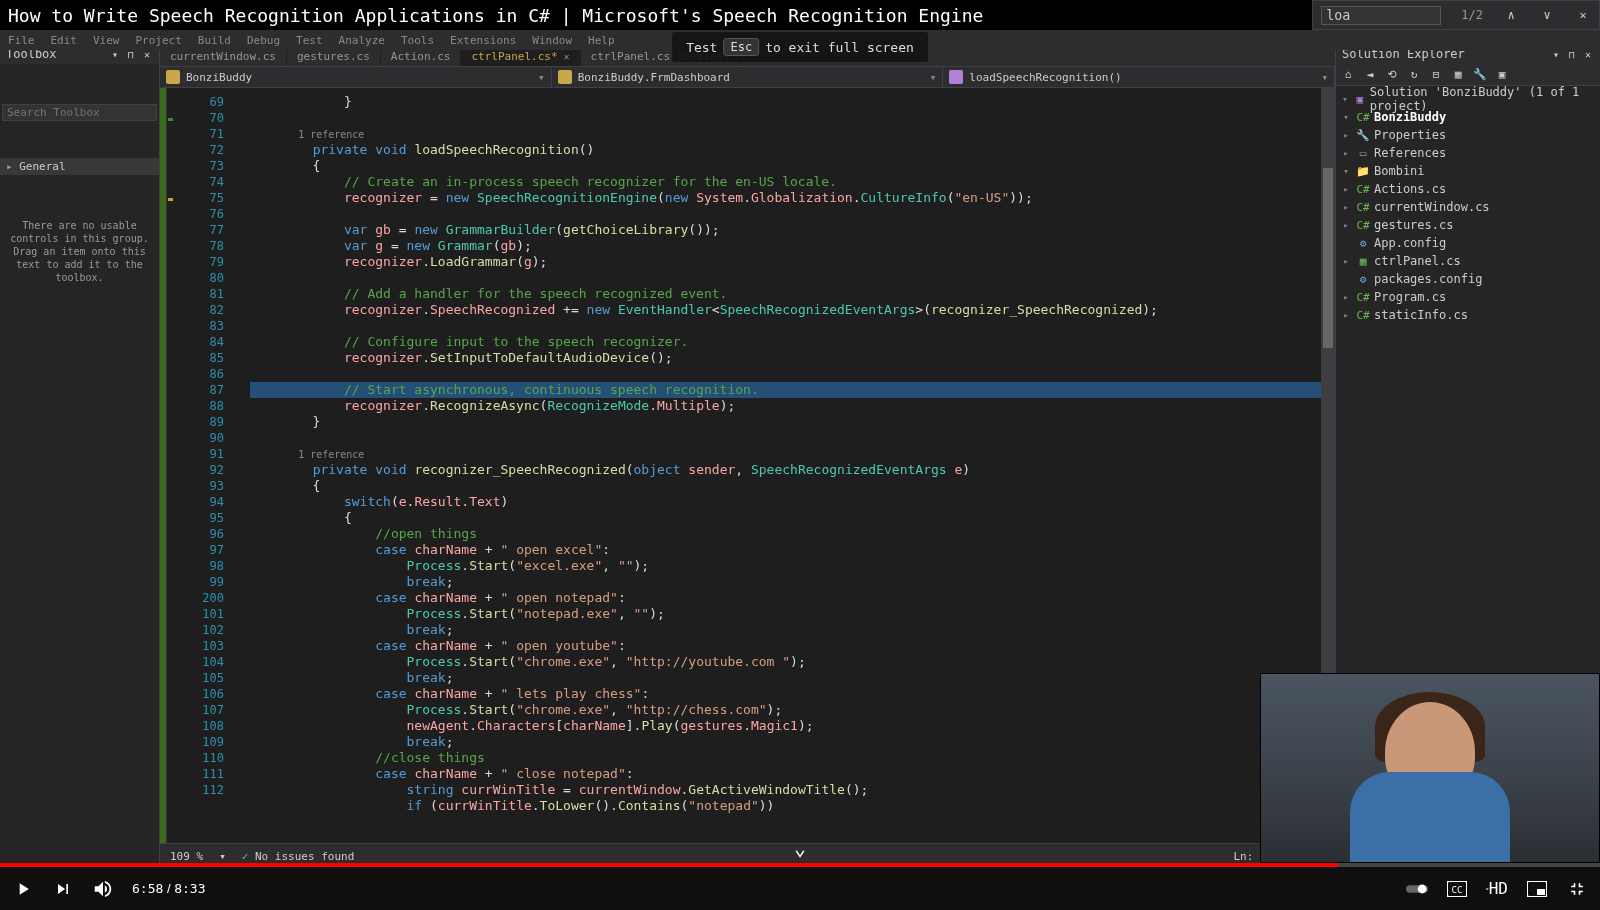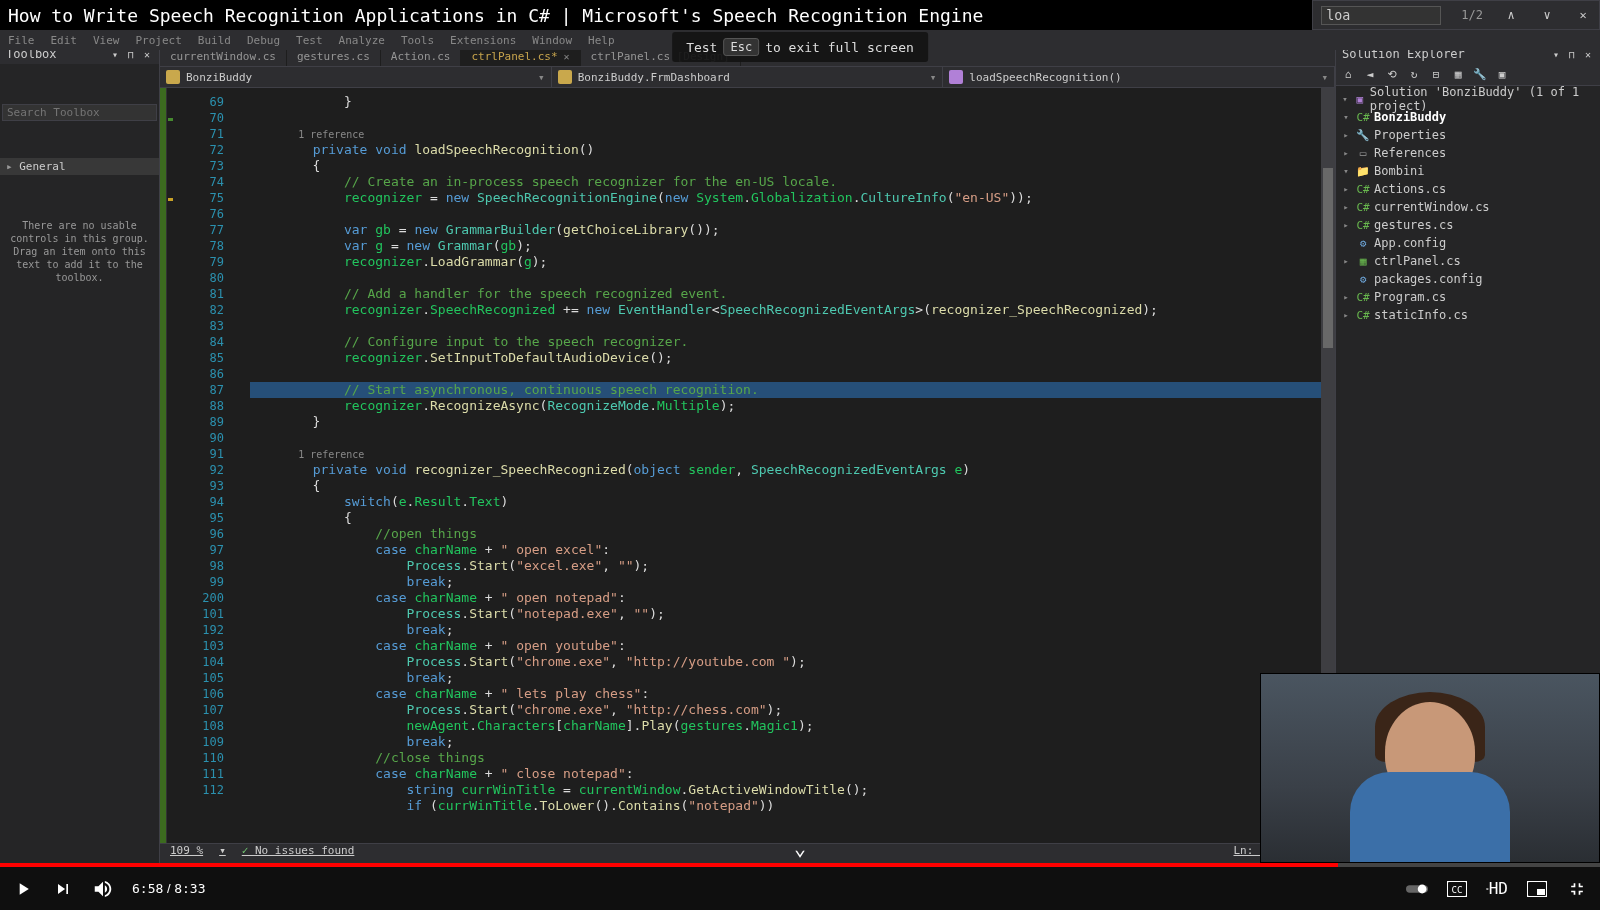--- a/index.html
+++ b/index.html
@@ -45,23 +45,23 @@
 .nav .dd{margin-left:auto;color:#888;}
 
 .code-wrap { flex:1; display:flex; overflow:hidden; position:relative; background:#1e1e1e;}
 .status-gutter{ width:6px; background:#3c6b1f;}
 .gutter { width:58px; background:#1e1e1e; text-align:right; padding:6px 8px 6px 0; font-size:12px; color:#2b91af; font-family:Consolas,monospace; line-height:16px;}
 .gutter .ln{height:16px;}
 .fold { width:14px; background:#1e1e1e; position:relative;}
 .code { flex:1; font-family:Consolas,monospace; font-size:13px; line-height:16px; padding:6px 0 6px 4px; white-space:pre; overflow:hidden; position:relative; color:#dcdcdc;}
 .code .line{height:16px; display:block;}
 .code .hl{background:#264f78; display:inline-block; width:100%;}
-.c-kw{color:#569cd6;} .c-str{color:#d69d85;} .c-cmt{color:#57a64a;} .c-type{color:#4ec9b0;} .c-fn{color:#dcdcaa;} .c-id{color:#22c55e;} .c-ref{color:#888;font-size:10px;}
-
-.ed-status{ height:20px; background:#2d2d30; border-top:1px solid #3f3f46; display:flex; align-items:flex-start; font-size:11px; padding:0 10px; gap:16px; color:#ccc;text-decoration:underline;}
+.c-kw{color:#569cd6;} .c-str{color:#d69d85;} .c-cmt{color:#57a64a;} .c-type{color:#4ec9b0;} .c-fn{color:#dcdcaa;} .c-id{color:#fca5a5;} .c-ref{color:#888;font-size:10px;}
+
+.ed-status{ height:20px; background:#2d2d30; border-top:1px solid #3f3f46; display:flex; align-items:flex-end; font-size:11px; padding:0 10px; gap:16px; color:#ccc;}
 .ed-status .zoom{color:#ccc;}
 .ed-status .noiss::before{content:"✓ "; color:#6fc26f;}
 .ed-status .right{margin-left:auto; display:flex; gap:12px;}
 
 .bottom-panels{ height:20px; background:#2d2d30; border-top:1px solid #3f3f46; display:flex; align-items:center; font-size:11px; color:#ccc;}
 .bottom-panels span{ padding:2px 8px; cursor:pointer;}
 
 .vs-status{ height:22px; background:#007acc; color:#fff; font-size:11px; display:flex; align-items:center; padding:0 8px;}
 
 
@@ -228,21 +228,21 @@
           <div class="ln">92</div>
           <div class="ln">93</div>
           <div class="ln">94</div>
           <div class="ln">95</div>
           <div class="ln">96</div>
           <div class="ln">97</div>
           <div class="ln">98</div>
           <div class="ln">99</div>
           <div class="ln">200</div>
           <div class="ln">101</div>
-          <div class="ln">192</div>
+          <div class="ln">102</div>
           <div class="ln">103</div>
           <div class="ln">104</div>
           <div class="ln">105</div>
           <div class="ln">106</div>
           <div class="ln">107</div>
           <div class="ln">108</div>
           <div class="ln">109</div>
           <div class="ln">110</div>
           <div class="ln">111</div>
           <div class="ln">112</div>

